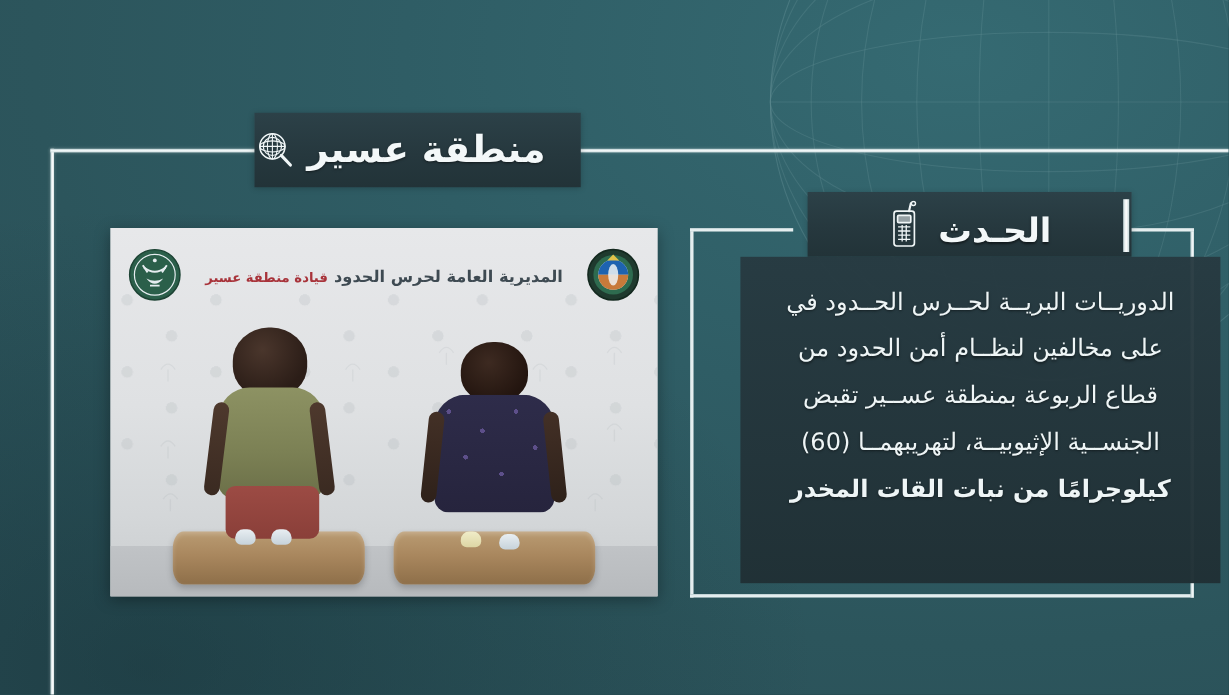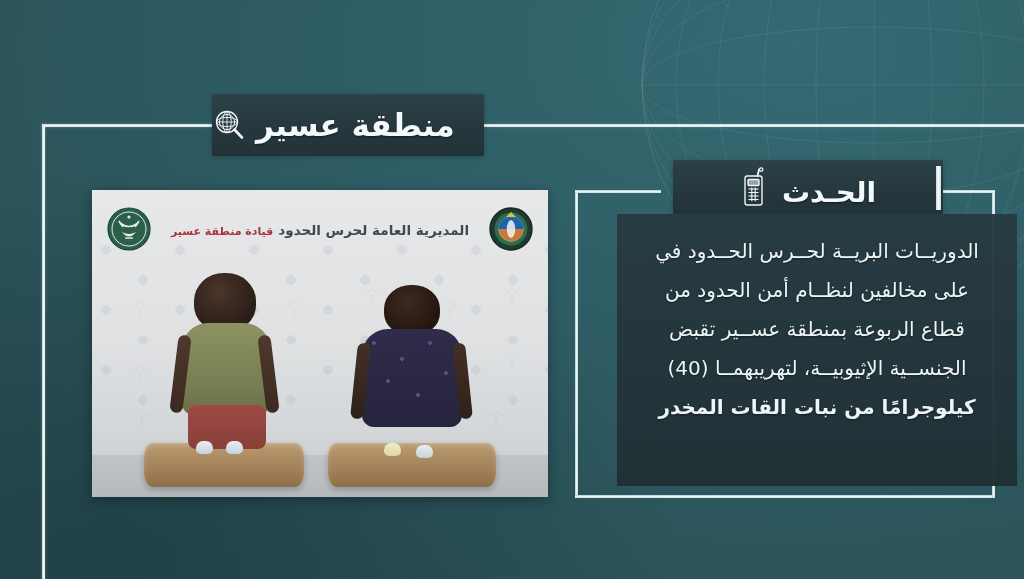--- a/index.html
+++ b/index.html
@@ -413,18 +413,18 @@
       </svg>
     </span>
   </div>
   <div class="event-head-tick"></div>
 
   <div class="event-body">
     <div class="event-text">
       <span class="ln">الدوريــات البريــة لحــرس الحــدود في</span>
       <span class="ln">على مخالفين لنظــام أمن الحدود من</span>
       <span class="ln">قطاع الربوعة بمنطقة عســير تقبض</span>
-      <span class="ln">الجنســية الإثيوبيــة، لتهريبهمــا (40)</span>
+      <span class="ln">الجنســية الإثيوبيــة، لتهريبهمــا (60)</span>
       <span class="ln bold">كيلوجرامًا من نبات القات المخدر</span>
     </div>
   </div>
 
 </div>
 
 </body></html>

